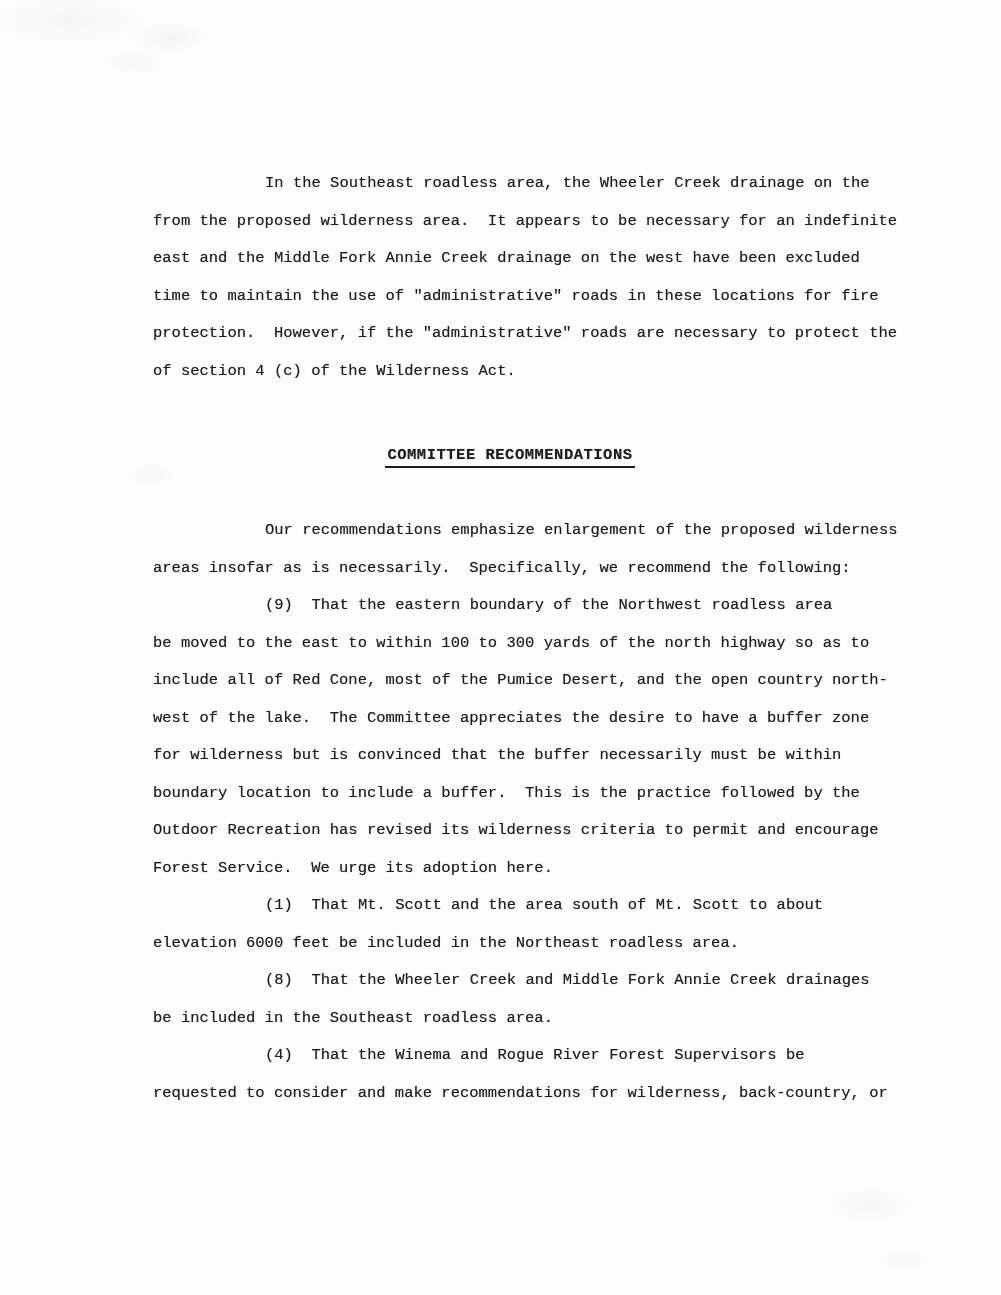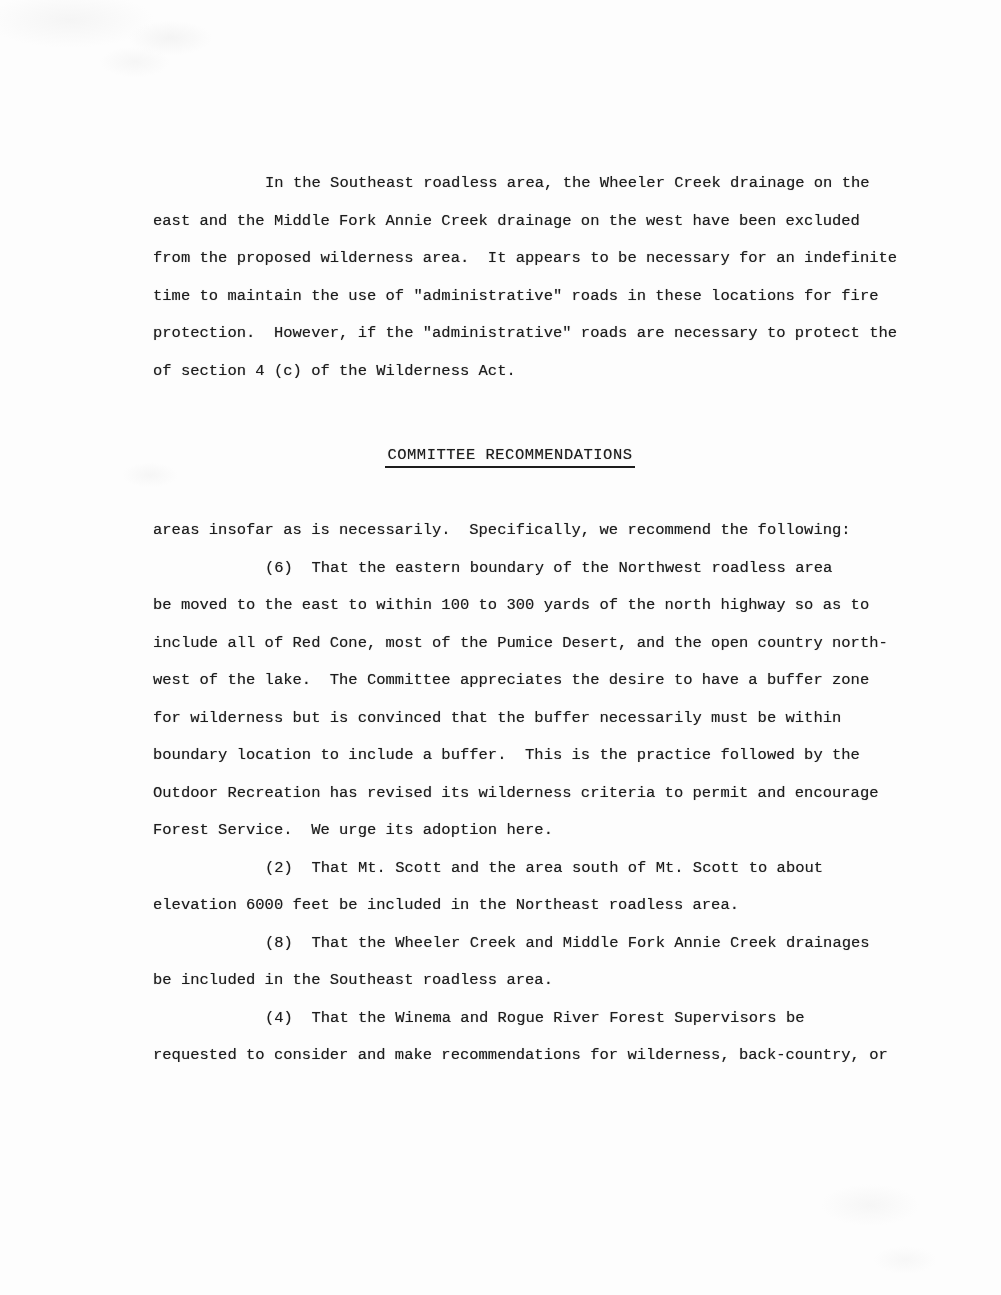--- a/index.html
+++ b/index.html
@@ -42,64 +42,65 @@
     text-underline-offset: 4px;
     text-decoration-thickness: 1.5px;
   }
   .heading-wrap {
     text-align: center;
     margin: 46px 56px 38px 0;
     line-height: 38px;
     height: 38px;
   }
   .heading {
-    font-weight: 400;
+    font-weight: 700;
     letter-spacing: 0.5px;
     border-bottom: 2px solid #1d1d1d;
     padding: 0 2px 2px 2px;
     text-align: center;
   }
   .para { margin: 0; }
 </style>
 </head>
 <body>
 
 <div class="page">
   <div class="content">
 
     <div class="para">
       <div class="line indent">In the Southeast roadless area, the Wheeler Creek drainage on the</div>
+      <div class="line">from the proposed wilderness area.  It appears to be necessary for an indefinite</div>
       <div class="line">east and the Middle Fork Annie Creek drainage on the west have been excluded</div>
-      <div class="line">from the proposed wilderness area.  It appears to be necessary for an indefinite</div>
       <div class="line">time to maintain the use of "administrative" roads in these locations for fire</div>
       <div class="line"><span>protection.  However, if the "administrative" roads are </span><span class="u">necessary</span><span> to protect the</span></div>
       <div class="line">of section 4 (c) of the Wilderness Act.</div>
     </div>
 
     <div class="heading-wrap">
       <span class="heading">COMMITTEE RECOMMENDATIONS</span>
     </div>
 
     <div class="para">
+      <div class="line indent">Our recommendations emphasize enlargement of the proposed wilderness</div>
       <div class="line">areas insofar as is necessarily.  Specifically, we recommend the following:</div>
     </div>
 
     <div class="para">
-      <div class="line indent">(6)  That the eastern boundary of the Northwest roadless area</div>
+      <div class="line indent">(9)  That the eastern boundary of the Northwest roadless area</div>
       <div class="line">be moved to the east to within 100 to 300 yards of the north highway so as to</div>
       <div class="line">include all of Red Cone, most of the Pumice Desert, and the open country north-</div>
       <div class="line">west of the lake.  The Committee appreciates the desire to have a buffer zone</div>
       <div class="line">for wilderness but is convinced that the buffer necessarily must be within</div>
       <div class="line">boundary location to include a buffer.  This is the practice followed by the</div>
       <div class="line">Outdoor Recreation has revised its wilderness criteria to permit and encourage</div>
       <div class="line">Forest Service.  We urge its adoption here.</div>
     </div>
 
     <div class="para">
-      <div class="line indent">(2)  That Mt. Scott and the area south of Mt. Scott to about</div>
+      <div class="line indent">(1)  That Mt. Scott and the area south of Mt. Scott to about</div>
       <div class="line">elevation 6000 feet be included in the Northeast roadless area.</div>
     </div>
 
     <div class="para">
       <div class="line indent">(8)  That the Wheeler Creek and Middle Fork Annie Creek drainages</div>
       <div class="line">be included in the Southeast roadless area.</div>
     </div>
 
     <div class="para">
       <div class="line indent">(4)  That the Winema and Rogue River Forest Supervisors be</div>

